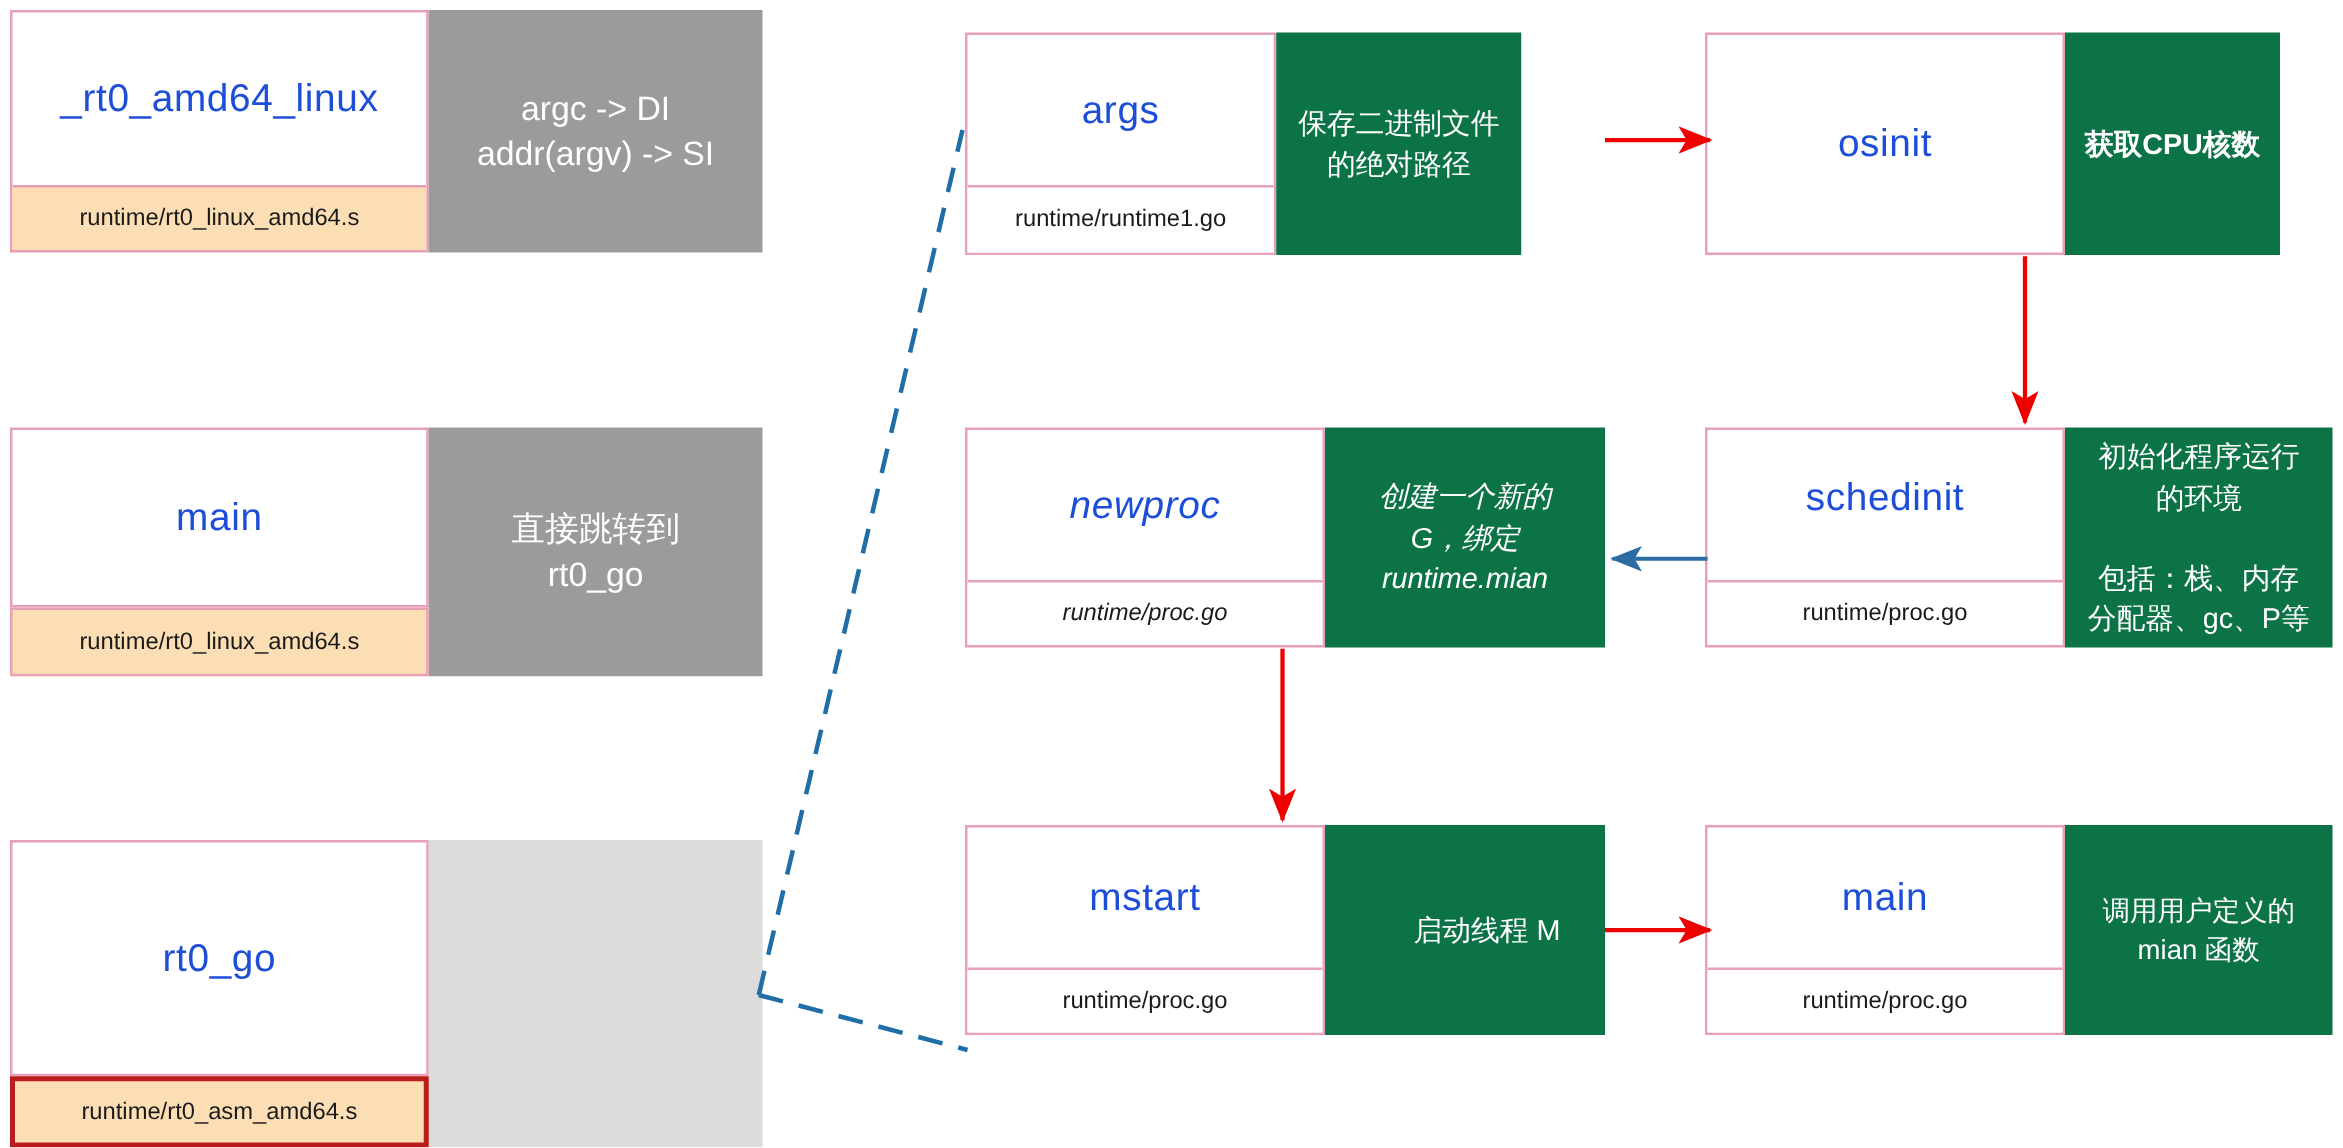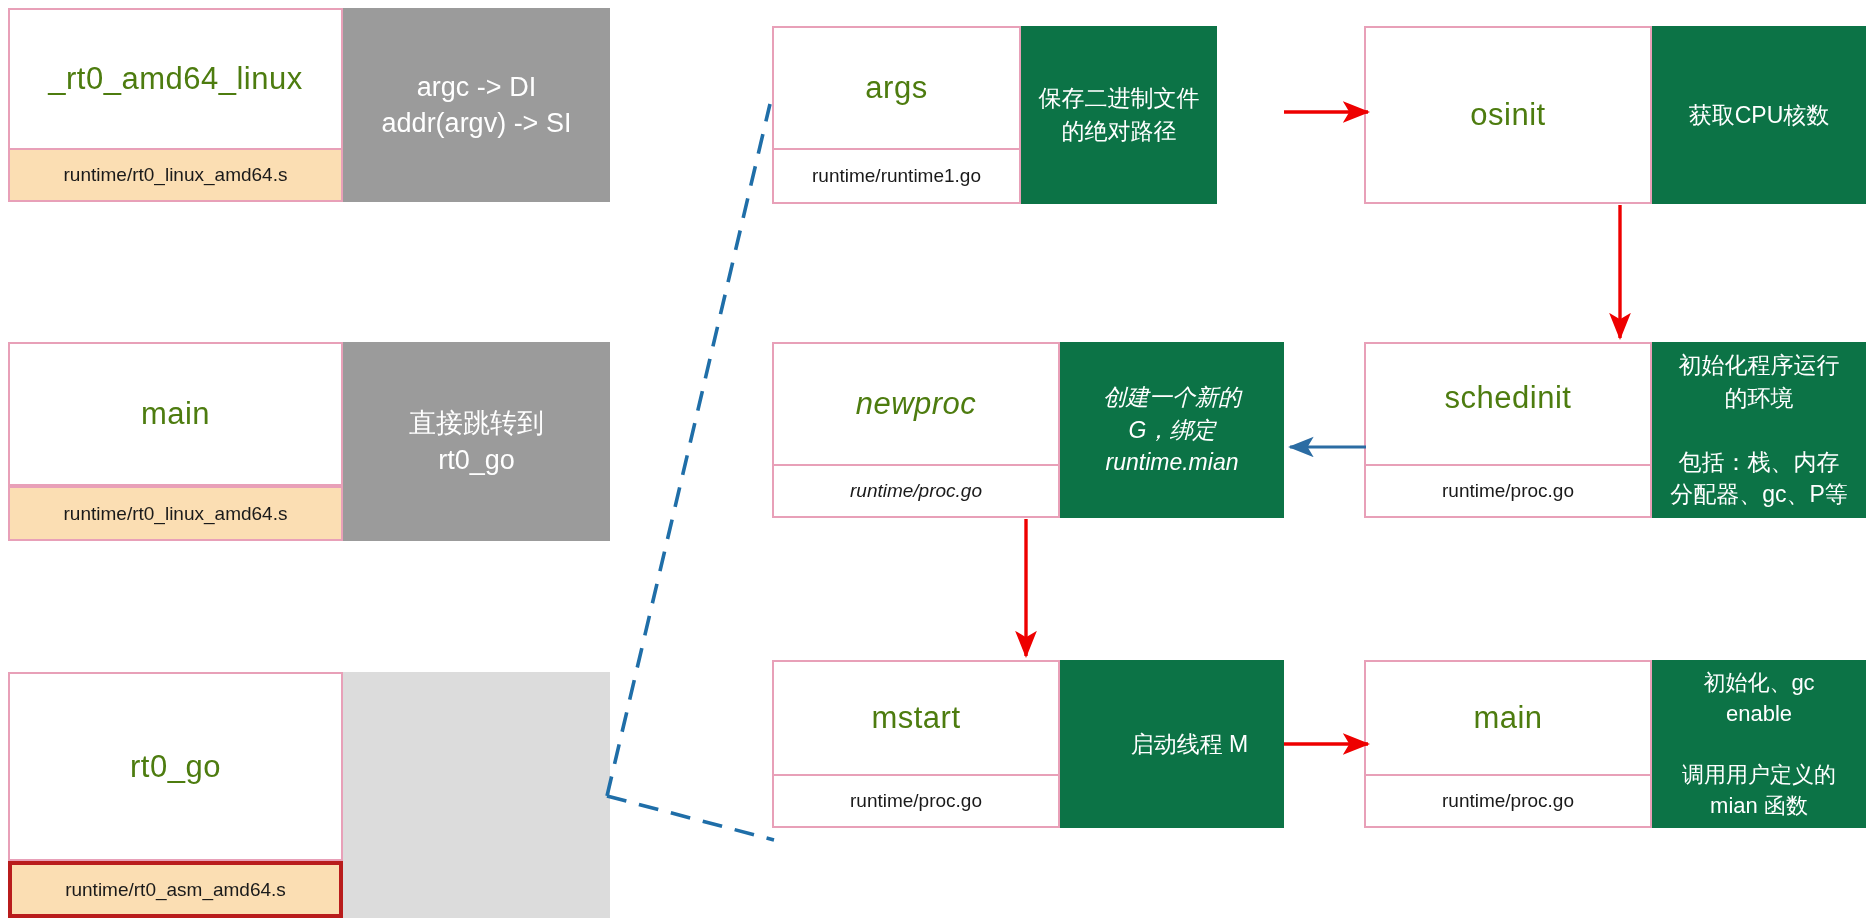--- a/index.html
+++ b/index.html
@@ -32,21 +32,21 @@
     border: 2px solid #e8a0b8;
     display: flex;
     flex-direction: column;
   }
   .card-title {
     box-sizing: border-box;
     flex: 1 1 auto;
     display: flex;
     align-items: center;
     justify-content: center;
-    color: #4d7c0f;
+    color: #1d4ed8;
     font-size: 31px;
     letter-spacing: 0.5px;
     line-height: 1.15;
     padding: 0 8px;
     text-align: center;
   }
   .card-file {
     box-sizing: border-box;
     border-top: 2px solid #e8a0b8;
     display: flex;
@@ -151,21 +151,21 @@
     <div class="note green" style="width:224px; height:178px;">
       <p style="white-space:pre-line;">保存二进制文件
 的绝对路径</p>
     </div>
   </div>
 
   <div class="card" style="left:1364px; top:26px; width:502px; height:178px;">
     <div class="card-left" style="width:288px; height:178px;">
       <div class="card-title">osinit</div>
     </div>
-    <div class="note green" style="width:214px; height:178px;">
+    <div class="note green" style="width:172px; height:178px;font-weight:bold;">
       <p style="white-space:pre-line;">获取CPU核数</p>
     </div>
   </div>
 
   <div class="card" style="left:772px; top:342px; width:512px; height:176px;font-style:italic;">
     <div class="card-left" style="width:288px; height:176px;">
       <div class="card-title">newproc</div>
       <div class="card-file" style="height:52px;">runtime/proc.go</div>
     </div>
     <div class="note green" style="width:224px; height:176px;text-align:center;">
@@ -197,22 +197,20 @@
       <p style="white-space:pre-line;">启动线程 M</p>
     </div>
   </div>
 
   <div class="card" style="left:1364px; top:660px; width:502px; height:168px;">
     <div class="card-left" style="width:288px; height:168px;">
       <div class="card-title">main</div>
       <div class="card-file" style="height:52px;">runtime/proc.go</div>
     </div>
     <div class="note green" style="width:214px; height:168px; font-size:22px;">
-      <p style="white-space:pre-line;">初始化、gc
-enable</p>
       <p style="white-space:pre-line;">调用用户定义的
 mian 函数</p>
     </div>
   </div>
 
   <svg class="svg-layer" viewBox="0 0 1874 918" xmlns="http://www.w3.org/2000/svg">
     <defs>
       <marker id="arrow-red" markerWidth="9" markerHeight="9" refX="7.4" refY="3.2" orient="auto" markerUnits="strokeWidth">
         <path d="M0,0 L8,3.2 L0,6.4 L1.9,3.2 z" fill="#ee0000"></path>
       </marker>

